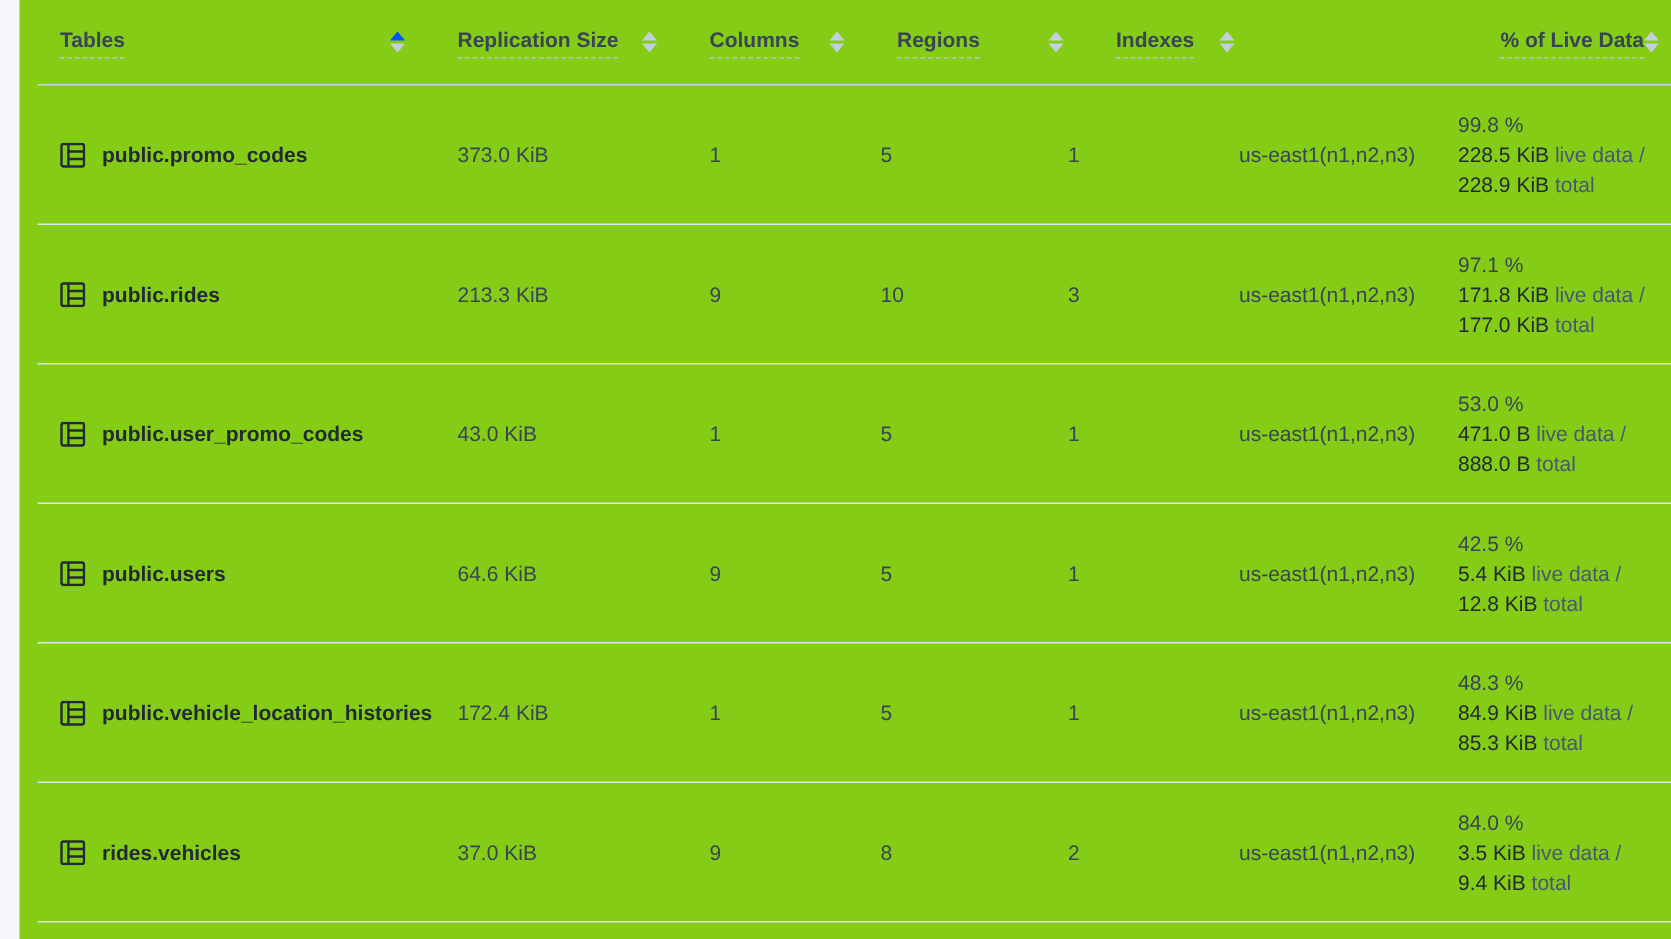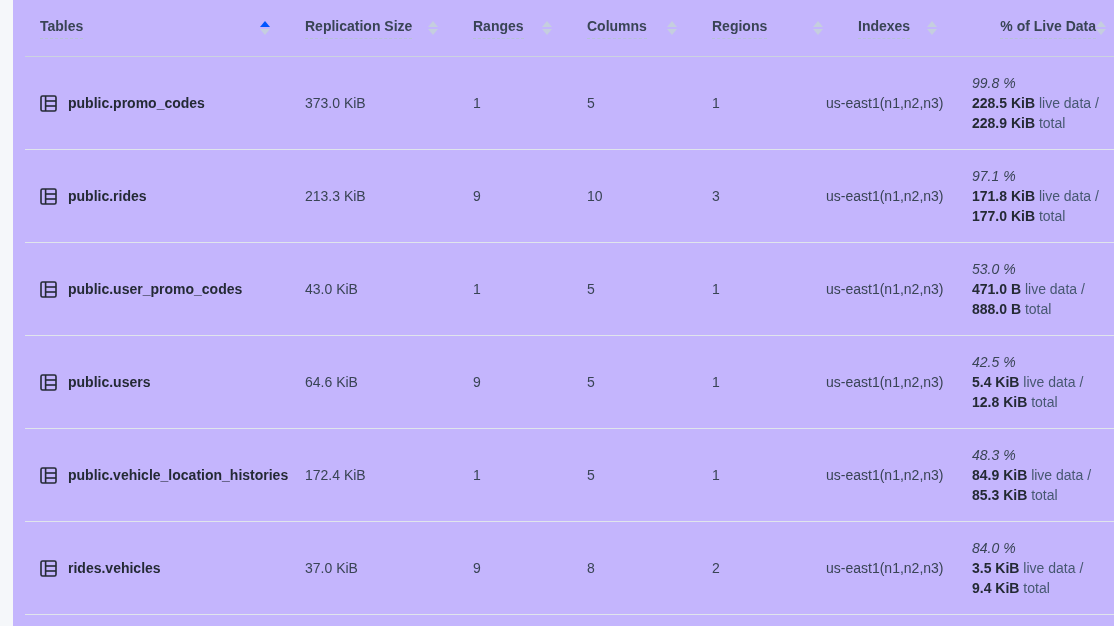--- a/index.html
+++ b/index.html
@@ -6,21 +6,21 @@
   html, body {
     width: 1114px; height: 626px;
     background: #f5f7fa;
     font-family: "Liberation Sans", "DejaVu Sans", sans-serif;
     overflow: hidden;
   }
   .card {
     position: absolute;
     left: 13px; top: 0;
     width: 1101px; height: 626px;
-    background: #c4b5fd;
+    background: #84cc16;
     padding-left: 12px;
     padding-right: 0;
   }
   .grid { width: 100%; }
 
   
   .thead {
     display: flex;
     align-items: center;
     height: 57px;
@@ -78,46 +78,39 @@
   .ticon { display: inline-flex; margin-right: 11px; flex: 0 0 auto; }
   .tname {
     font-size: 14px;
     font-weight: bold;
     color: #242a35;
     text-decoration: none;
     cursor: pointer;
   }
 
   .live-cell { line-height: 20px; font-size: 14px; color: #475872; }
-  .live-cell .pct { color: #394455; font-style: italic; }
-  .live-cell b { color: #242a35; font-weight: bold; text-align: right; }
+  .live-cell .pct { color: #394455; }
+  .live-cell b { color: #242a35; font-weight: normal; text-align: right; }
 </style>
 </head>
 <body>
 
 <div class="card">
   <div class="grid">
 
     <div class="thead">
       <div class="th c1 sorted-asc">
         <span class="th-label">Tables</span>
         <span class="sort">
             <i class="up"></i>
             <i class="down"></i>
           </span>
       </div>
       <div class="th c2">
         <span class="th-label">Replication Size</span>
-        <span class="sort">
-            <i class="up"></i>
-            <i class="down"></i>
-          </span>
-      </div>
-      <div class="th c3">
-        <span class="th-label">Ranges</span>
         <span class="sort">
             <i class="up"></i>
             <i class="down"></i>
           </span>
       </div>
       <div class="th c4">
         <span class="th-label">Columns</span>
         <span class="sort">
             <i class="up"></i>
             <i class="down"></i>

